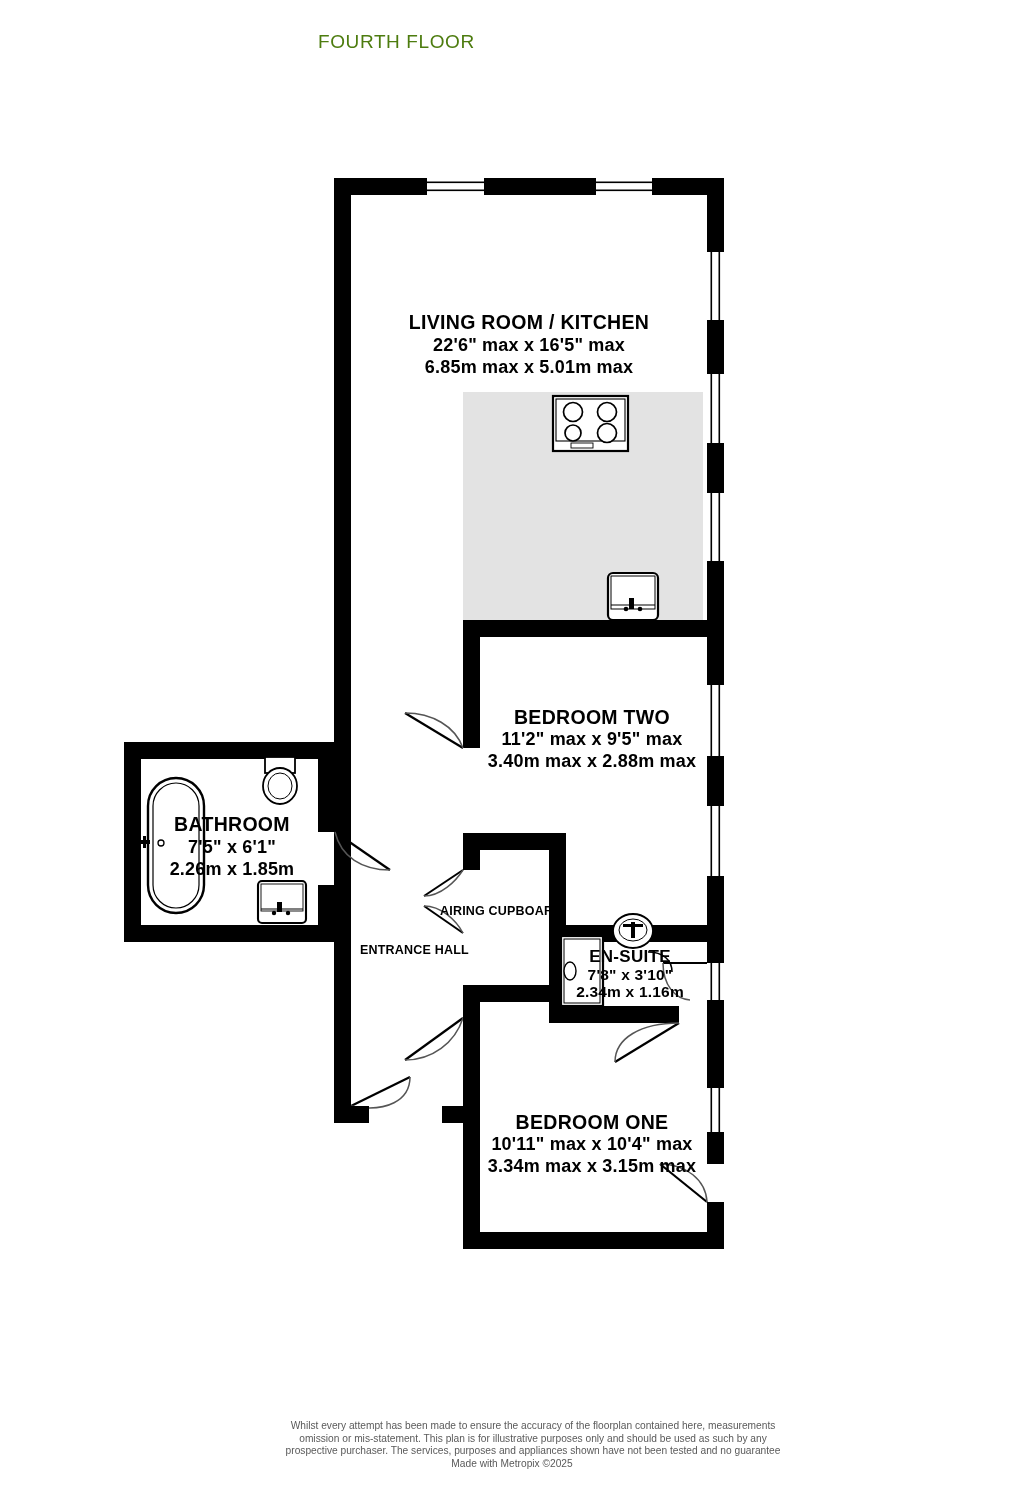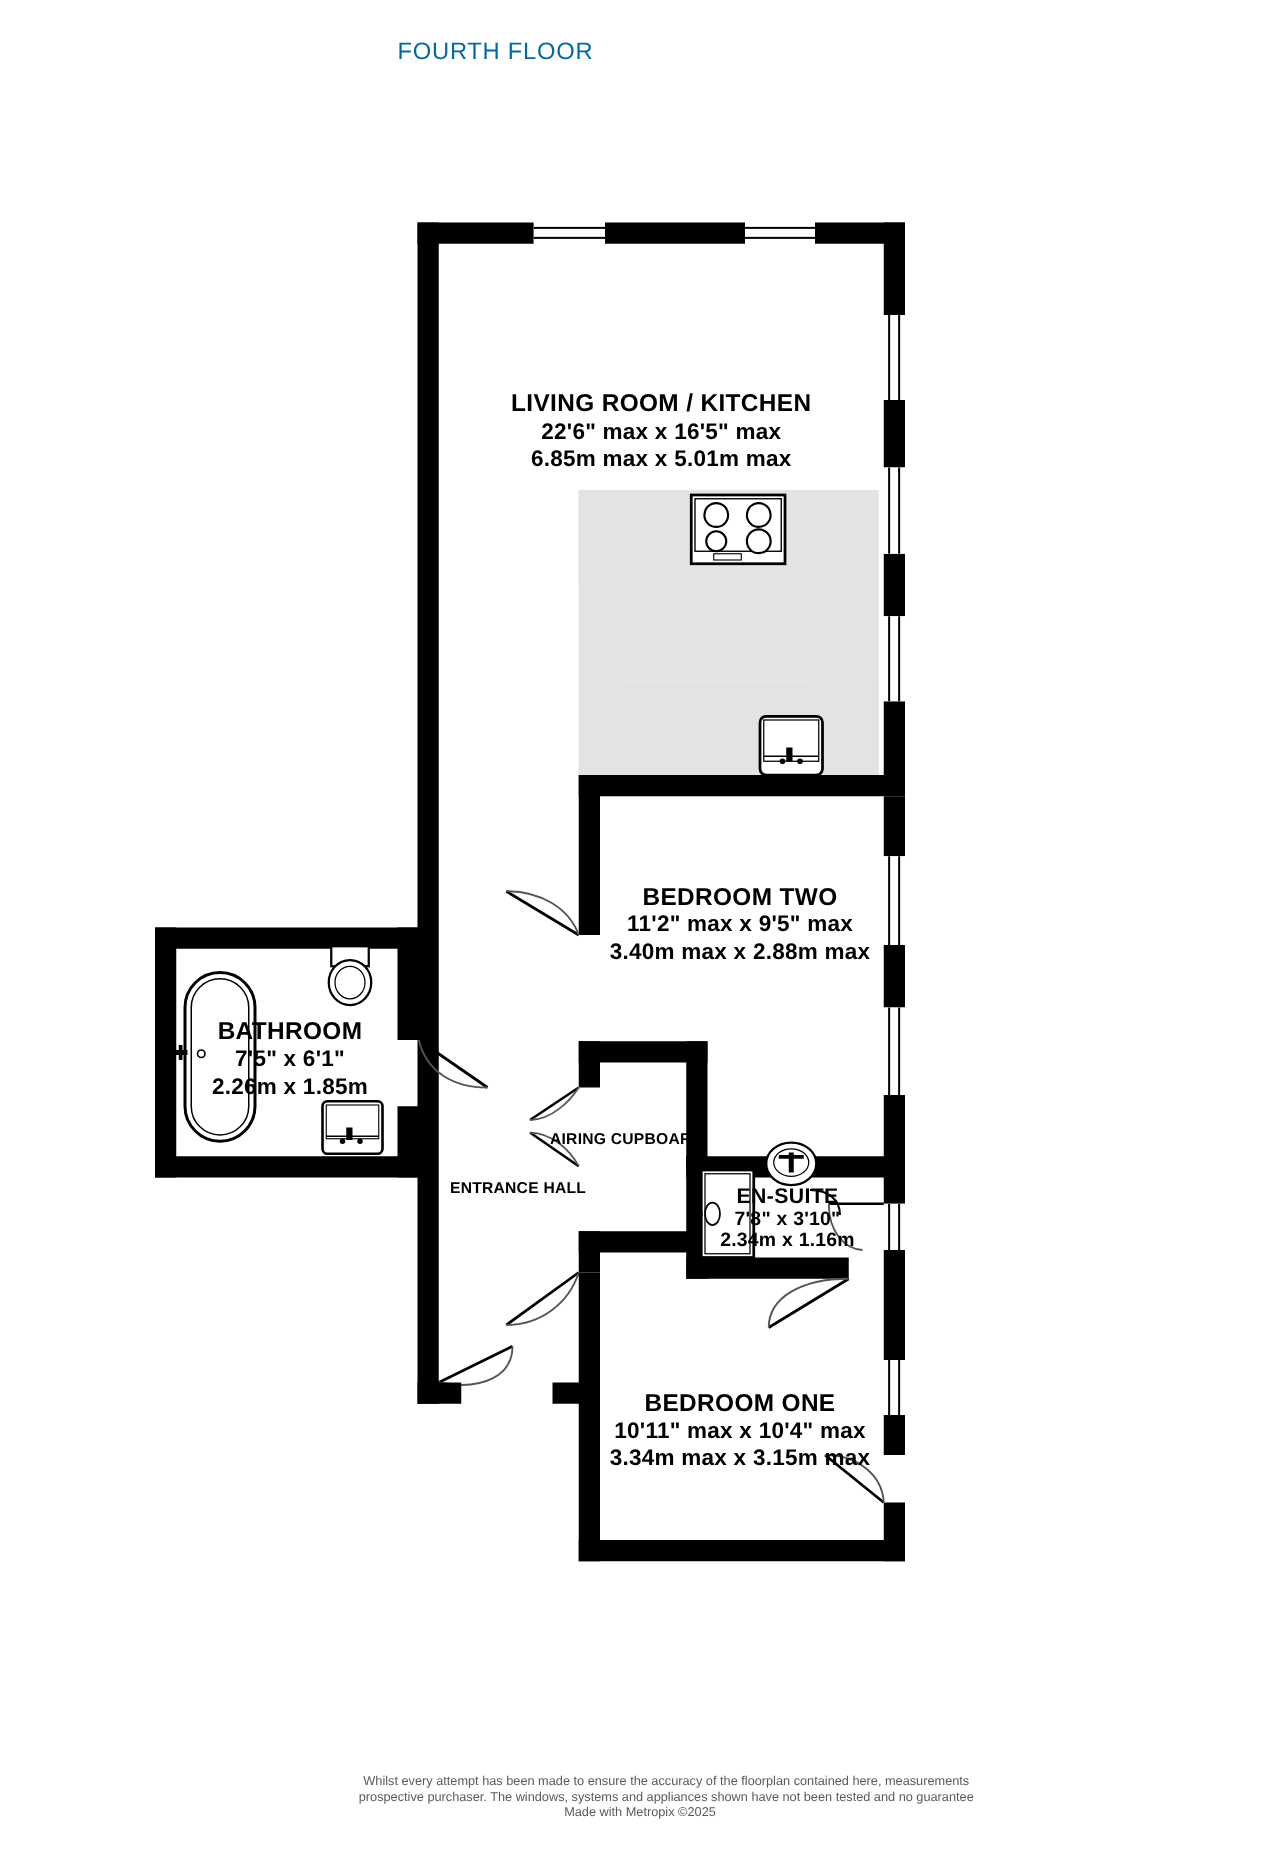--- a/index.html
+++ b/index.html
@@ -18,21 +18,21 @@
     position: absolute;
     inset: 0;
     background: #ffffff;
   }
   #floor-title {
     position: absolute;
     left: 318px;
     top: 31px;
     font-size: 19px;
     letter-spacing: 0.6px;
-    color: #0369a1;
+    color: #4d7c0f;
     font-family: "Liberation Sans", sans-serif;
     font-weight: 400;
     white-space: nowrap;
   }
   #plan-svg-wrap {
     position: absolute;
     left: 0;
     top: 0;
     width: 1024px;
     height: 1380px;
@@ -341,17 +341,18 @@
       </g>
 
       <text class="small-label" x="440" y="915">AIRING CUPBOARD</text>
       <text class="small-label" x="360" y="954">ENTRANCE HALL</text>
 
     </svg>
   </div>
 
   <div class="disclaimer">
     <span class="line">Whilst every attempt has been made to ensure the accuracy of the floorplan contained here, measurements</span>
-    <span class="line">prospective purchaser. The windows, systems and appliances shown have not been tested and no guarantee</span>
+    <span class="line">omission or mis-statement. This plan is for illustrative purposes only and should be used as such by any</span>
+    <span class="line">prospective purchaser. The services, purposes and appliances shown have not been tested and no guarantee</span>
     <span class="credit">Made with Metropix ©2025</span>
   </div>
 
 </div>
 
 </body></html>

